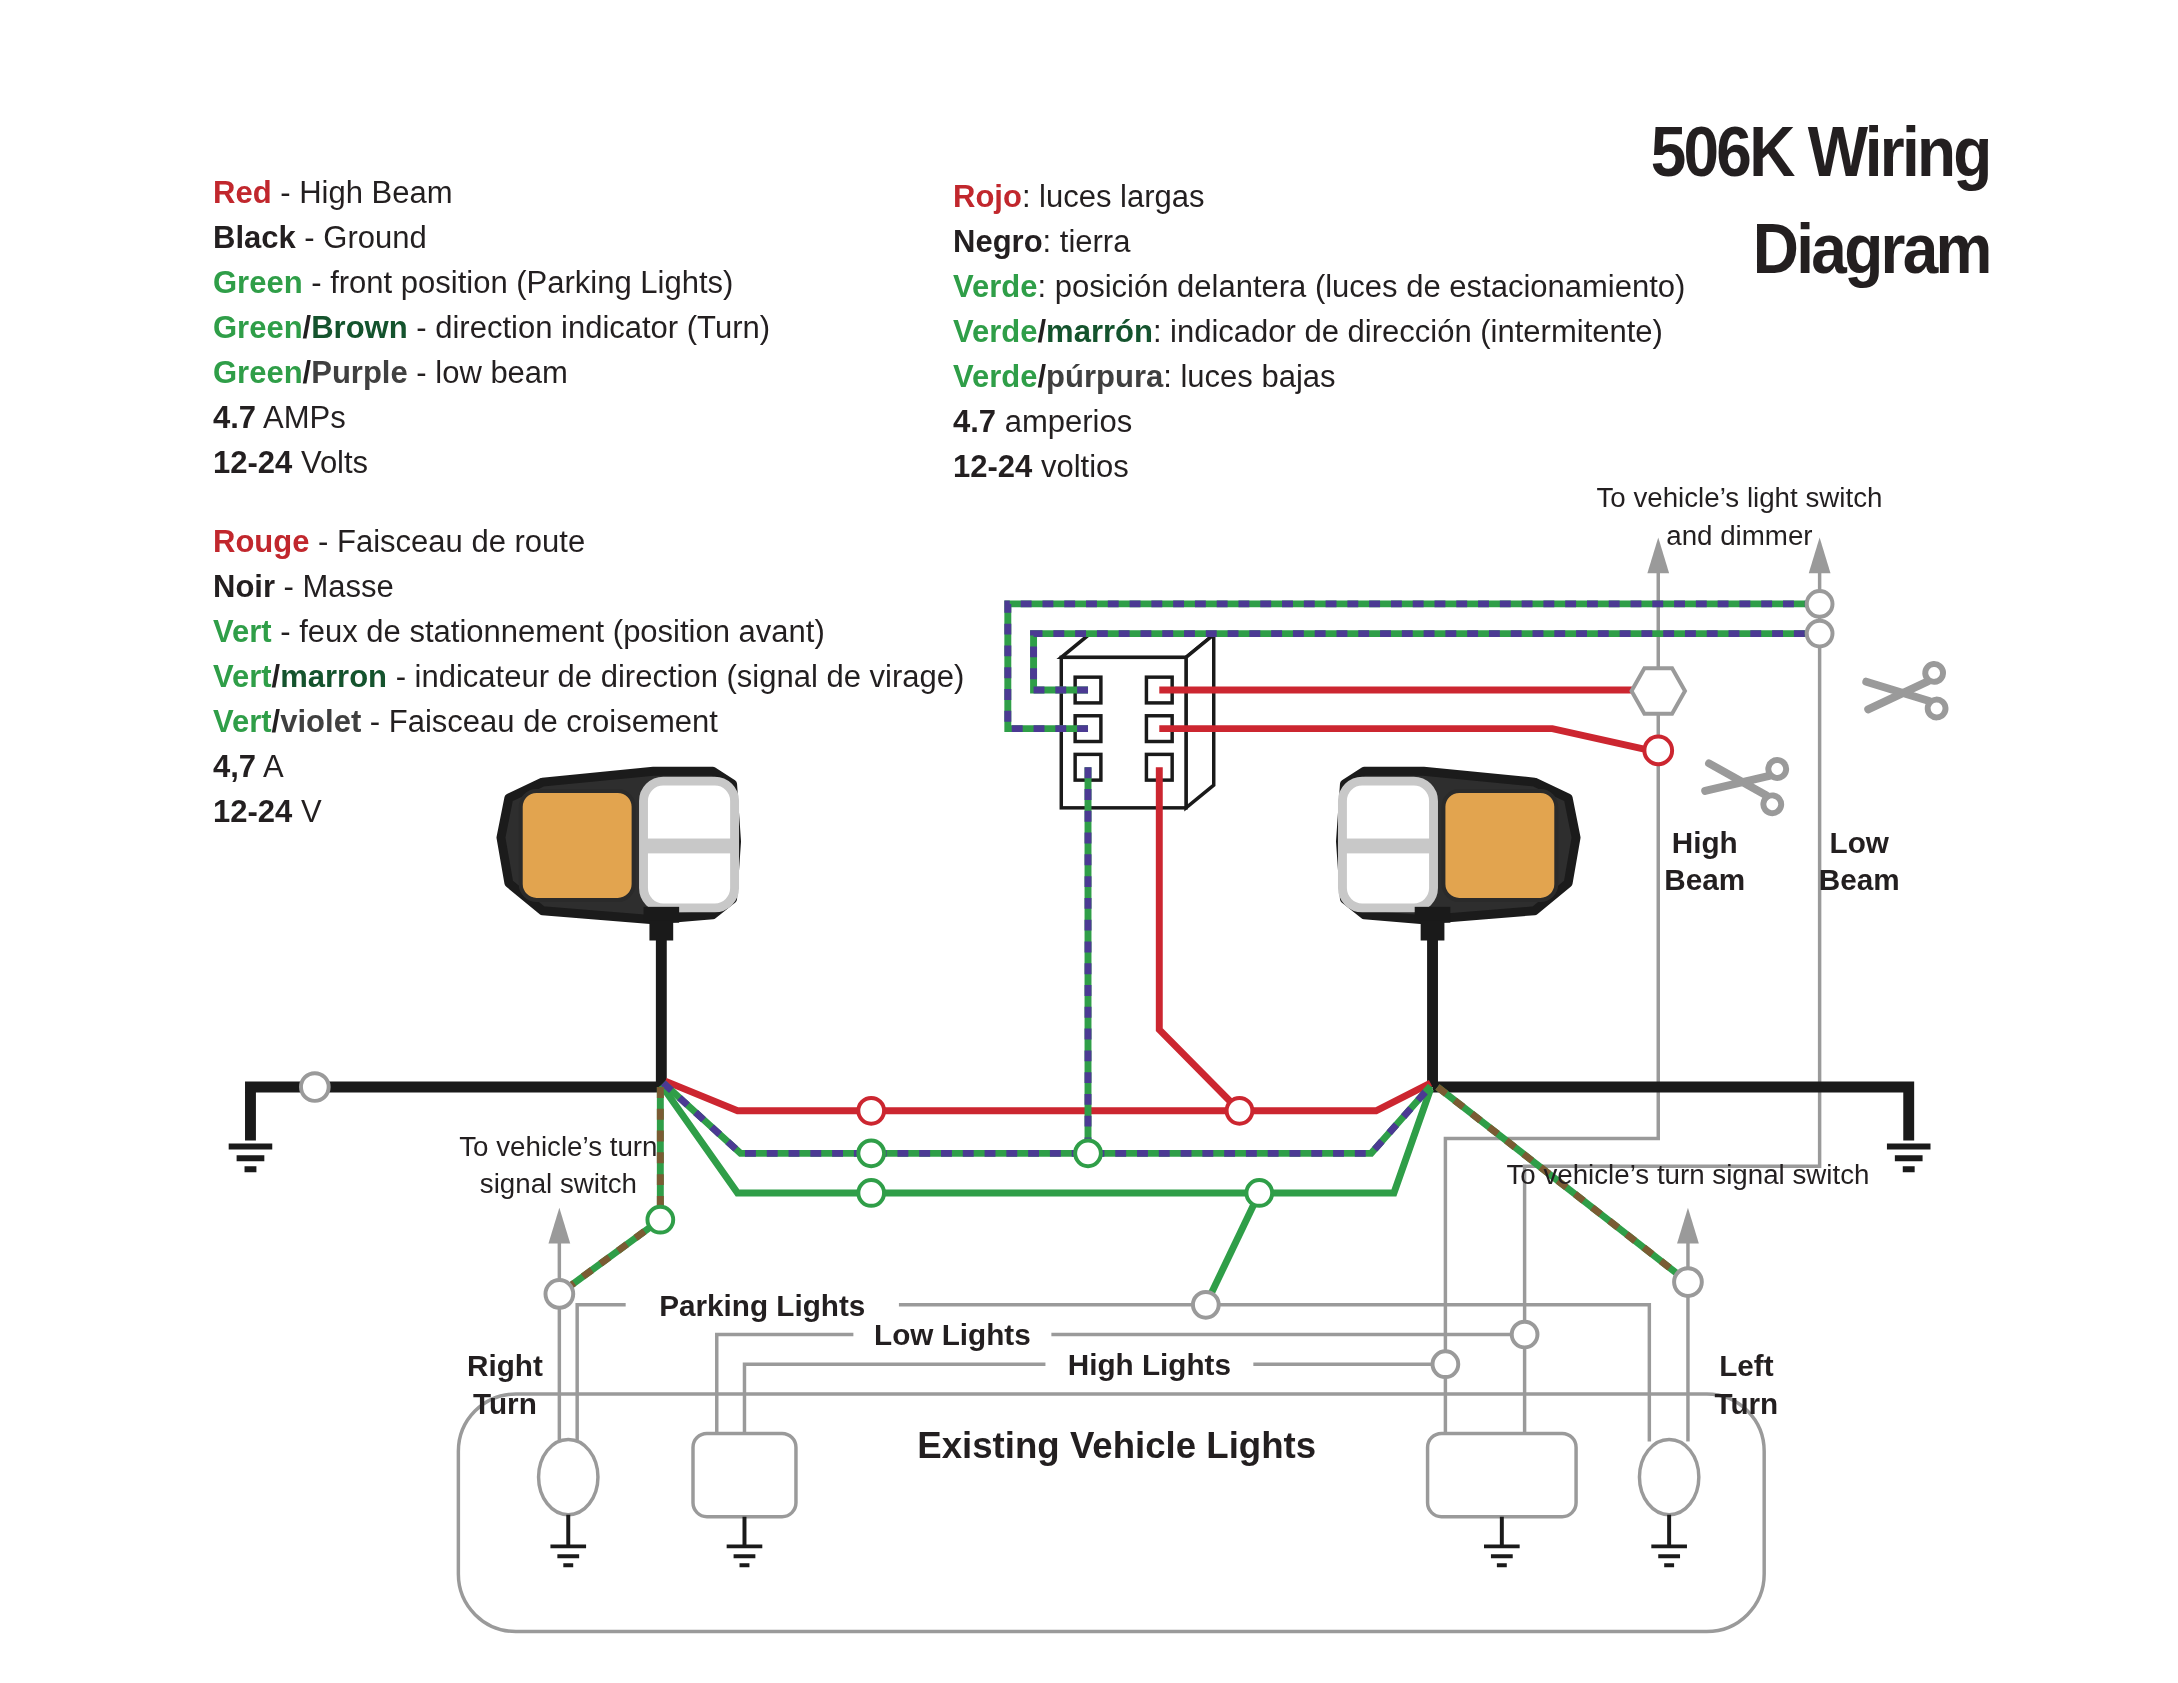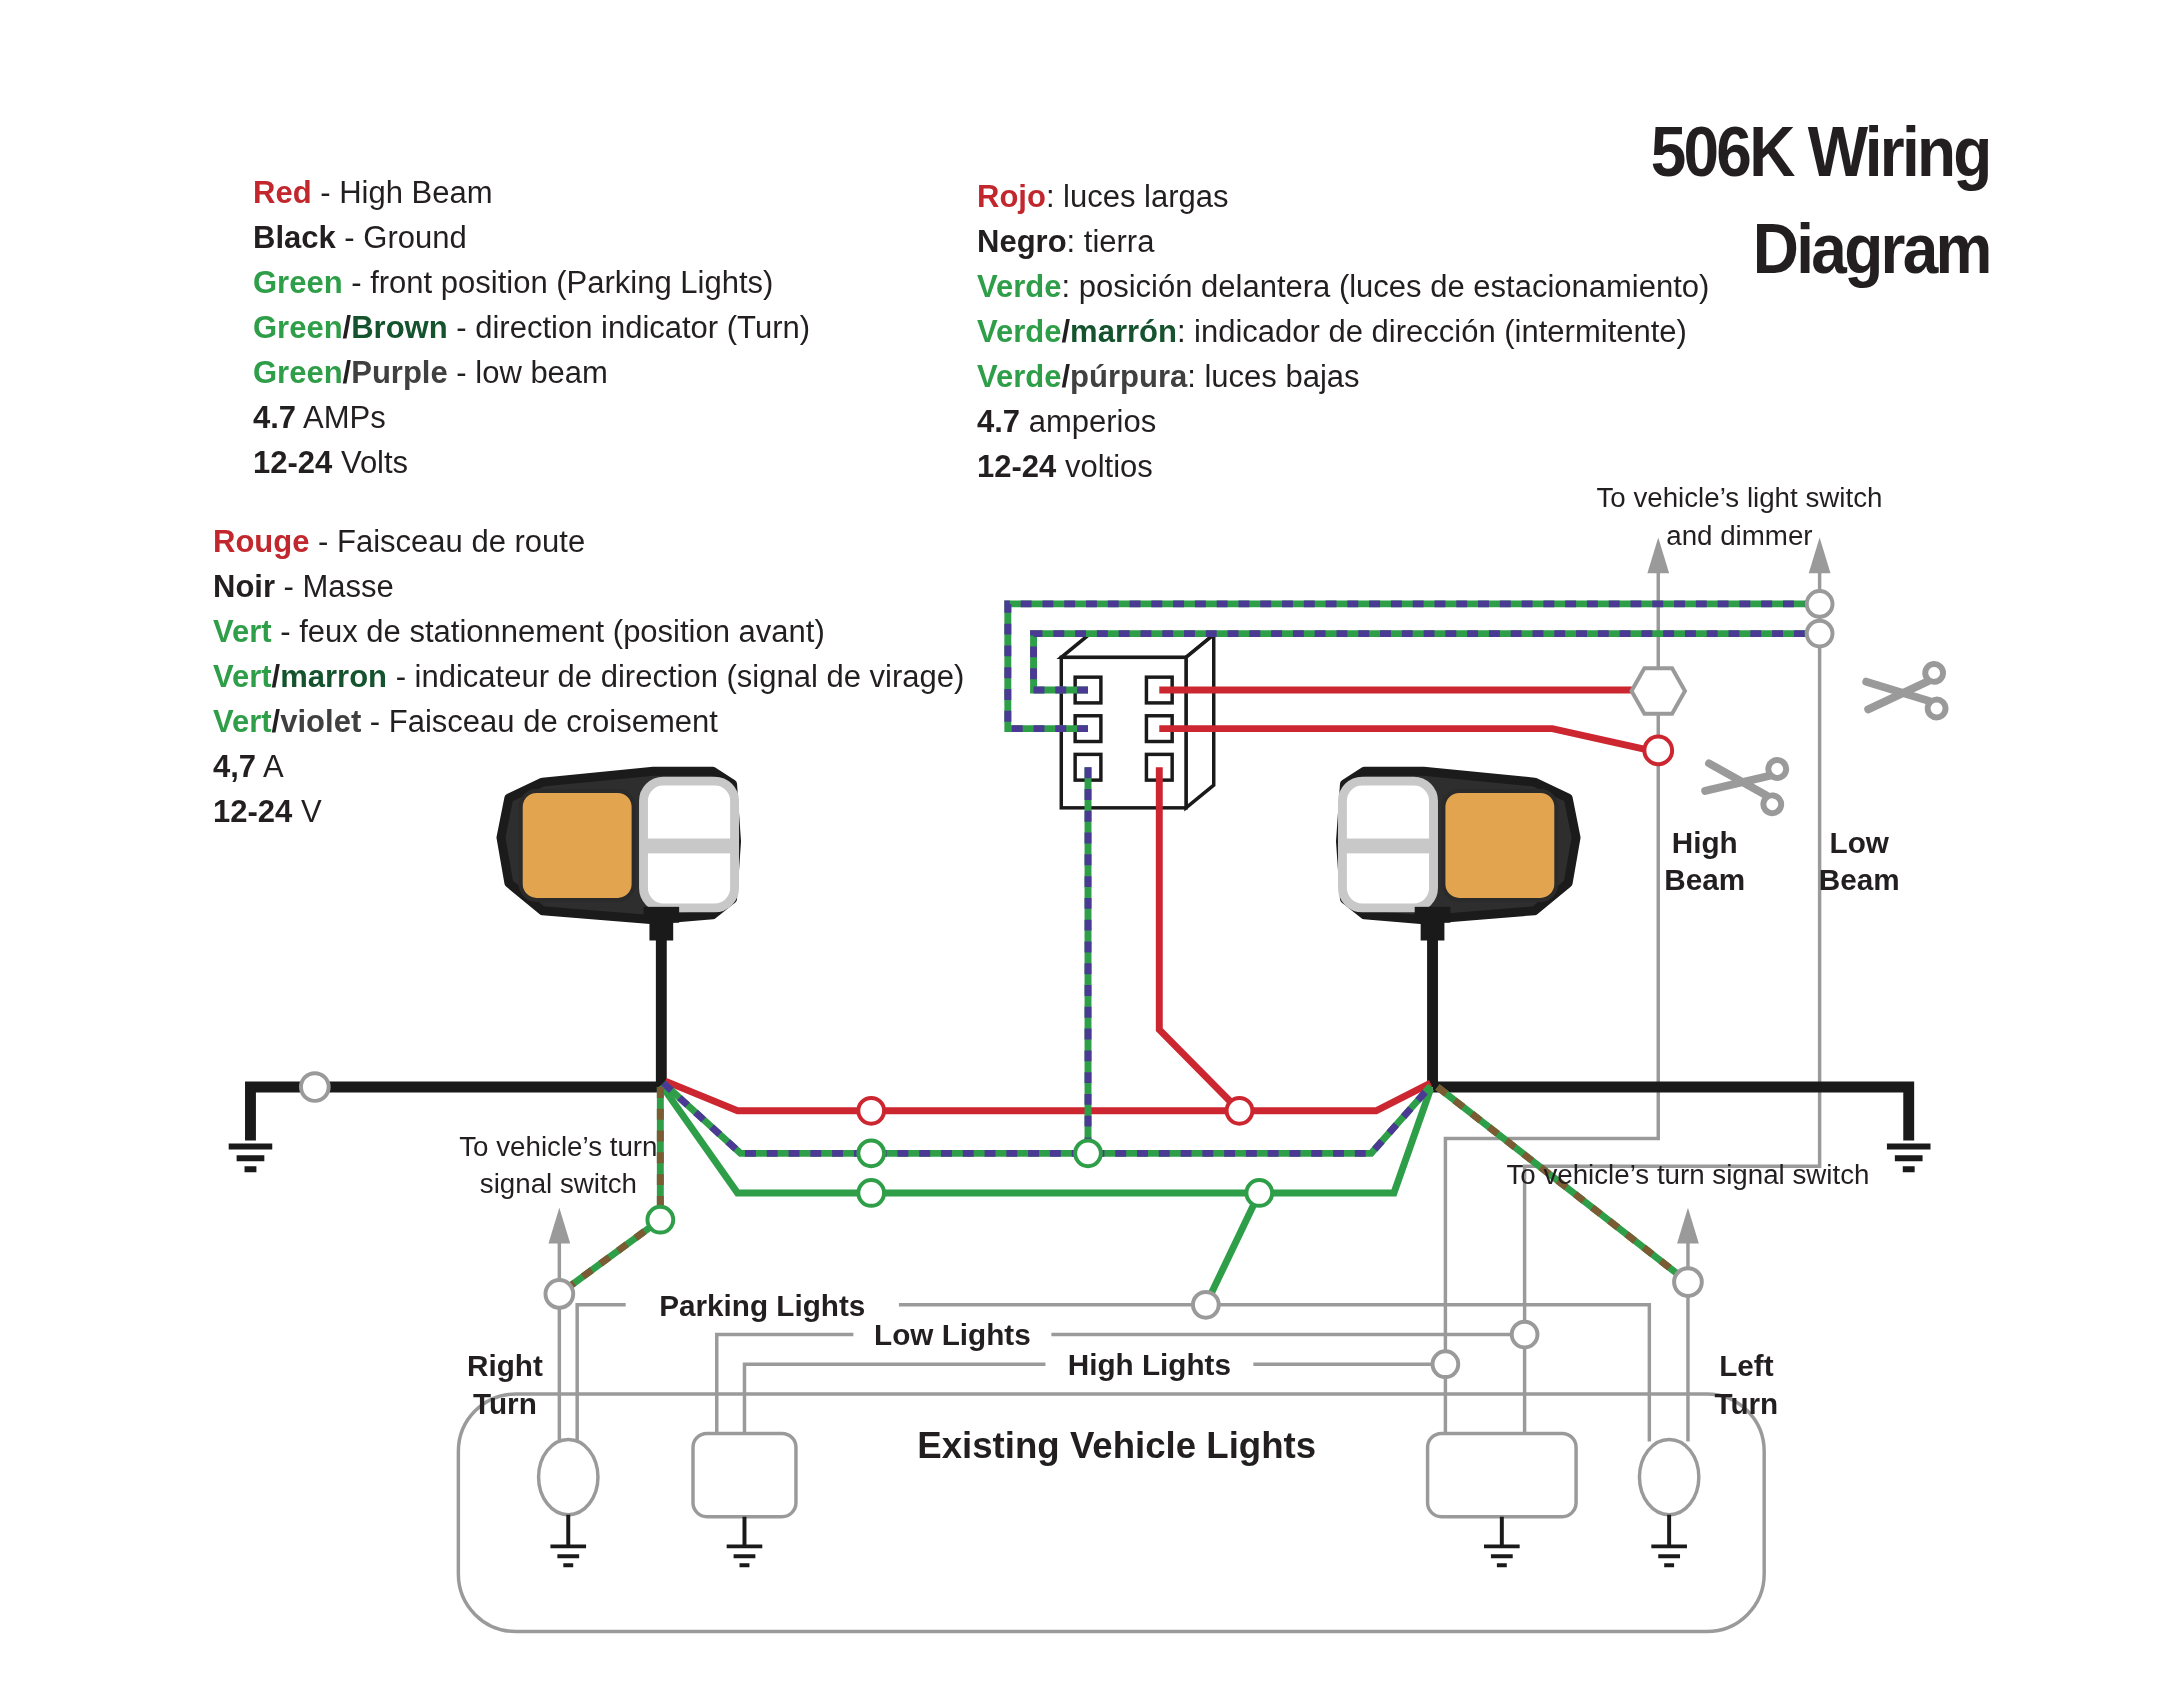--- a/index.html
+++ b/index.html
@@ -1,21 +1,21 @@
 <!DOCTYPE html>
 <html><head>
 <meta charset="utf-8">
 <style>
   html,body{margin:0;padding:0;background:#ffffff;}
   #page{position:relative;width:2178px;height:1653px;background:#fff;overflow:hidden;
         font-family:"Liberation Sans",sans-serif;color:#231f20;}
   svg{position:absolute;left:0;top:0;}
   .legend{position:absolute;font-size:31px;line-height:45px;white-space:nowrap;color:#231f20;}
-  #legend-en{left:213px;top:170px;margin-left:40px;}
-  #legend-es{left:953px;top:174px;margin-left:24px;}
+  #legend-en{left:213px;top:170px;}
+  #legend-es{left:953px;top:174px;}
   #legend-fr{left:213px;top:519px;}
   .b{font-weight:bold;}
   .c-red{color:#c1272d}
   .c-green{color:#2f9e48}
   .c-brown{color:#14532d}
   .c-purple{color:#404040}
   .c-black{color:#231f20}
   #title{position:absolute;right:188px;top:103px;text-align:right;font-weight:bold;
          font-size:71px;line-height:97px;letter-spacing:-3px;color:#231f20;
          transform:scaleX(.9);transform-origin:100% 0;}

